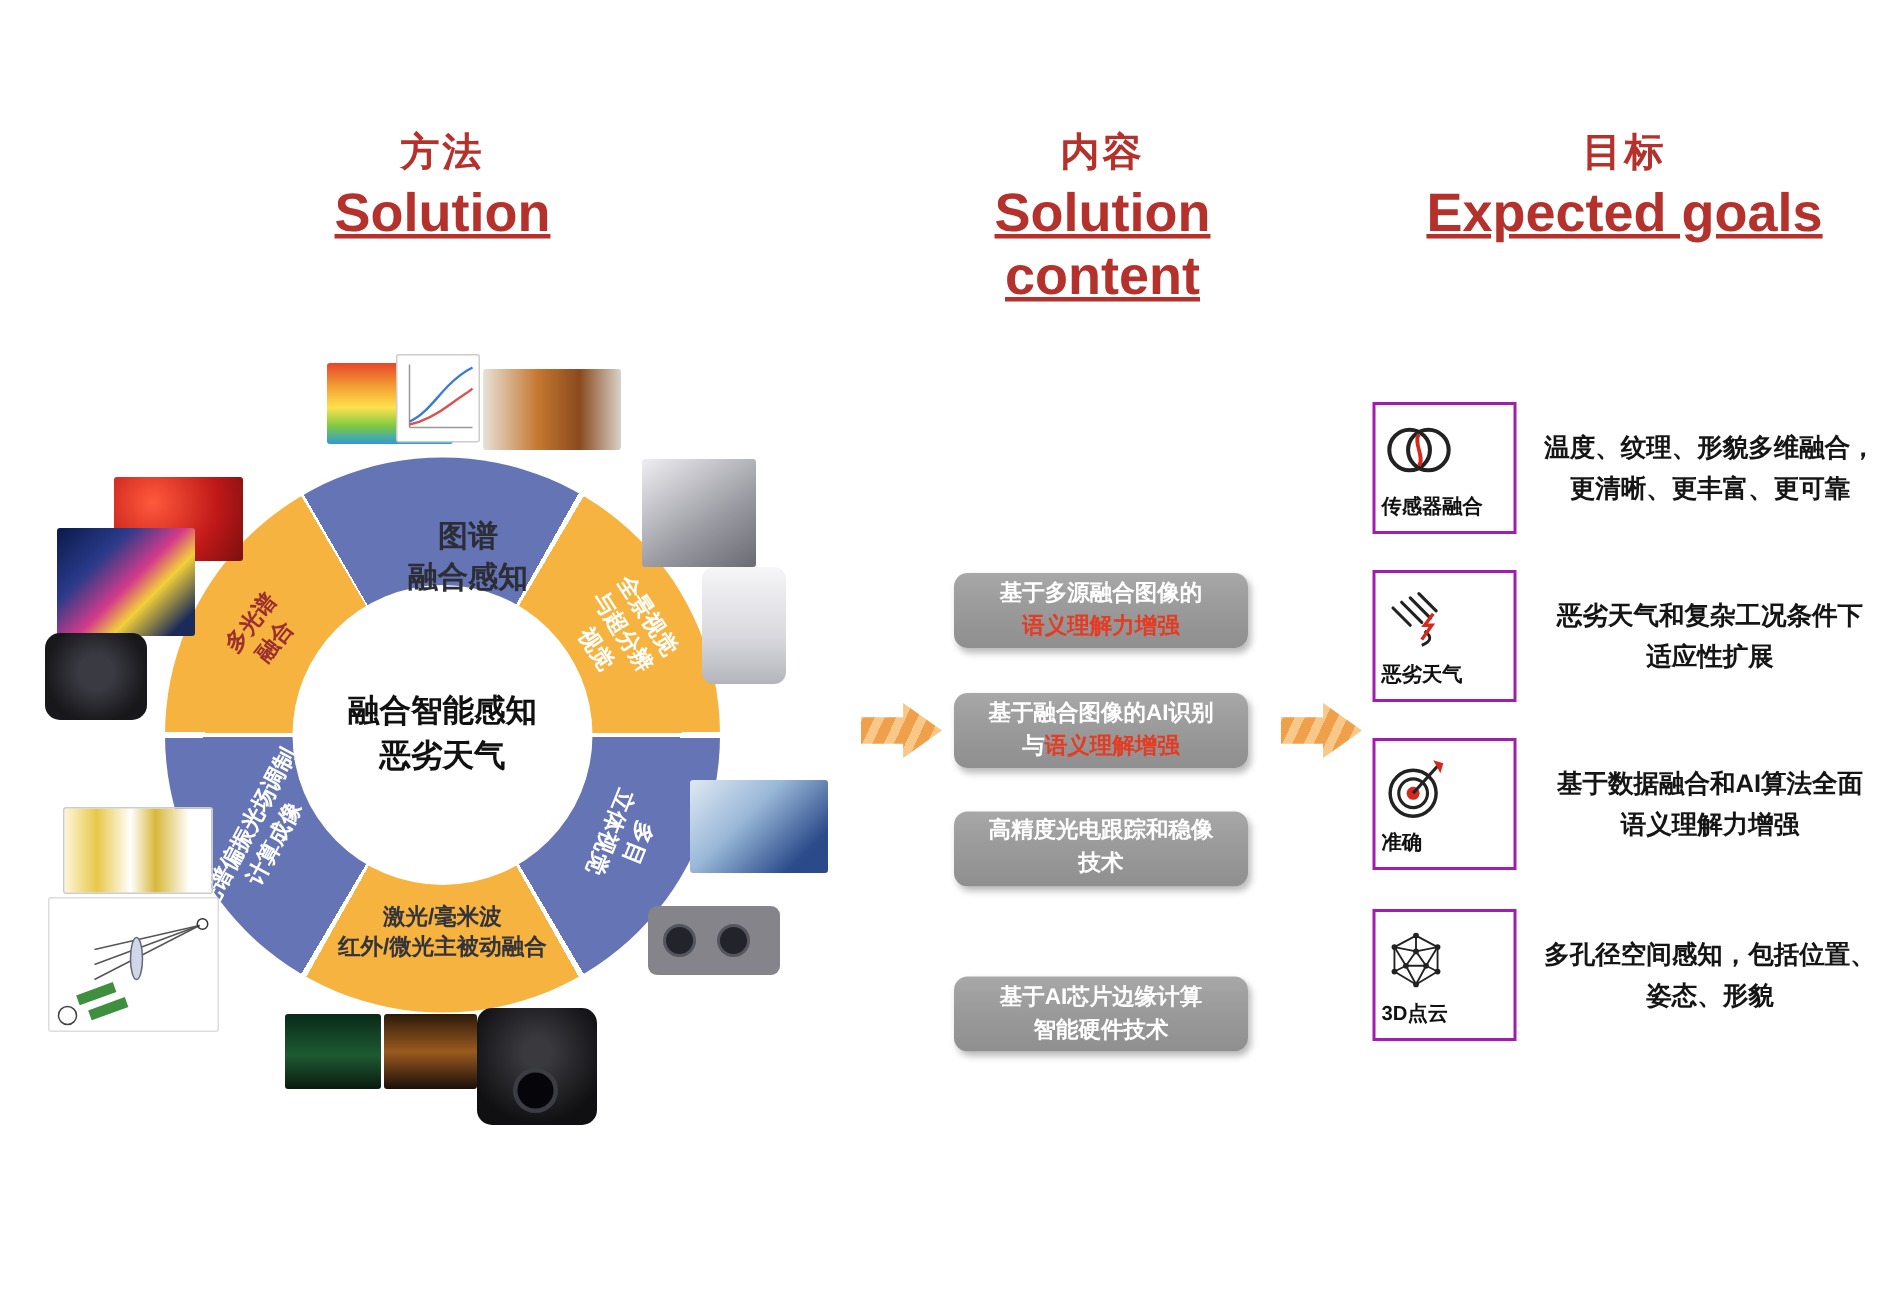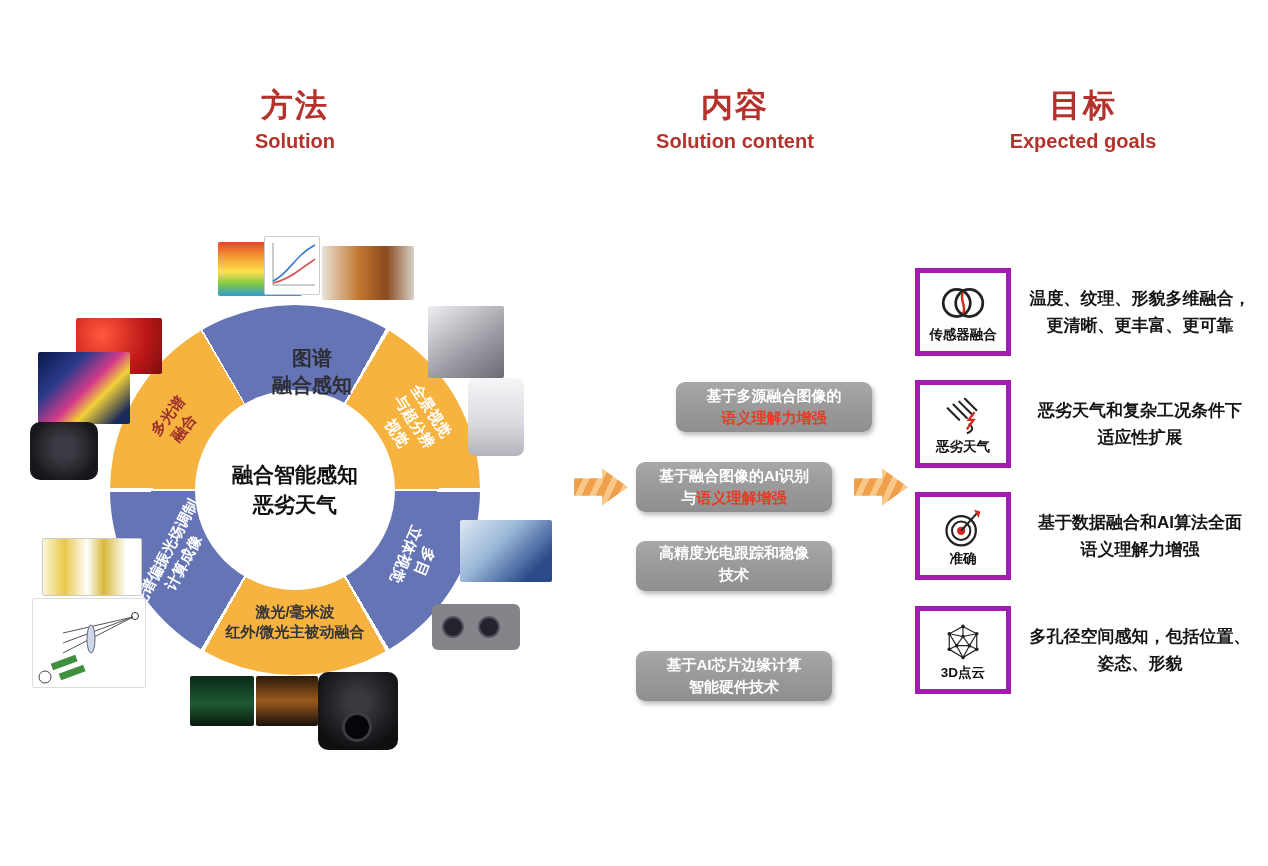--- a/index.html
+++ b/index.html
@@ -1,22 +1,22 @@
 <!DOCTYPE html>
 <html style="--header-red: #B5322C; --ring-yellow: #F6B33F; --ring-blue: #6474B4; --box-gray: #9C9C9C; --box-red-text: #E63A22; --arrow-orange: #F0A04A;"><head>
 <meta charset="utf-8">
 <style>
   html,body{margin:0;padding:0;background:#fff;}
   body{font-family:"Liberation Sans","DejaVu Sans",sans-serif;}
   #stage{position:relative;width:1268px;height:866px;background:#fff;overflow:hidden;}
 
   
   .col-header{position:absolute;text-align:center;color:var(--header-red,#B5322C);font-weight:bold;}
-  .col-header .zh{font-size:32px;letter-spacing:2px;}
-  .col-header .en{font-size:20px;margin-top:2px;}
+  .col-header .zh{font-size:26px;letter-spacing:2px;}
+  .col-header .en{font-size:36px;margin-top:2px;text-decoration:underline;}
   #hdr-solution{left:165px;top:84px;width:260px;}
   #hdr-research{left:600px;top:84px;width:270px;}
   #hdr-goals{left:938px;top:84px;width:290px;}
 
   
   #donut{position:absolute;left:110px;top:305px;width:370px;height:370px;border-radius:50%;z-index:1;
     background:conic-gradient(from -30deg,
       var(--ring-blue,#6474B4) 0deg 59.4deg, #fff 59.4deg 60.6deg,
       var(--ring-yellow,#F6B33F) 60.6deg 119.4deg, #fff 119.4deg 120.6deg,
       var(--ring-blue,#6474B4) 120.6deg 179.4deg, #fff 179.4deg 180.6deg,
@@ -75,25 +75,25 @@
   #arrow-1{left:574px;top:467px;}
   #arrow-2{left:854px;top:467px;}
 
   
   .rbox{position:absolute;left:636px;width:196px;height:50px;border-radius:9px;
     background:linear-gradient(180deg,#a8a8a8,var(--box-gray,#9C9C9C) 40%,#8f8f8f);
     box-shadow:2px 3px 5px rgba(0,0,0,.28);
     display:flex;flex-direction:column;align-items:center;justify-content:center;
     color:#fff;font-weight:bold;font-size:15px;line-height:1.5;text-align:center;}
   .rbox .red{color:var(--box-red-text,#E63A22);}
-  #rbox-0{top:300px;} #rbox-1{top:382px;margin-left:40px;} #rbox-2{top:462px;} #rbox-3{top:541px;font-family:Liberation Mono, monospace;} #rbox-4{top:651px;}
-
-  
-  .goal-box{position:absolute;left:915px;width:96px;height:88px;background:#fff;border:5px solid #a21caf;
-    display:flex;flex-direction:column;align-items:center;justify-content:space-between;
+  #rbox-0{top:300px;} #rbox-1{top:382px;} #rbox-2{top:462px;} #rbox-3{top:541px;font-family:Liberation Mono, monospace;} #rbox-4{top:651px;}
+
+  
+  .goal-box{position:absolute;left:915px;width:96px;height:88px;background:#fff;border:2px solid #a21caf;
+    display:flex;flex-direction:column;justify-content:space-between;
     padding:9px 4px 7px;box-sizing:border-box;}
   .goal-box .glabel{font-size:13.5px;font-weight:bold;color:#111;}
   .goal-desc{position:absolute;left:1018px;width:244px;height:88px;display:flex;align-items:center;justify-content:center;
     text-align:center;font-size:17px;font-weight:bold;color:#151515;line-height:1.6;white-space:pre-line;}
   #gbox-0,#gdesc-0{top:268px;} #gbox-1,#gdesc-1{top:380px;} #gbox-2,#gdesc-2{top:492px;} #gbox-3,#gdesc-3{top:606px;}
 </style>
 </head>
 <body>
 
 <div id="stage">

